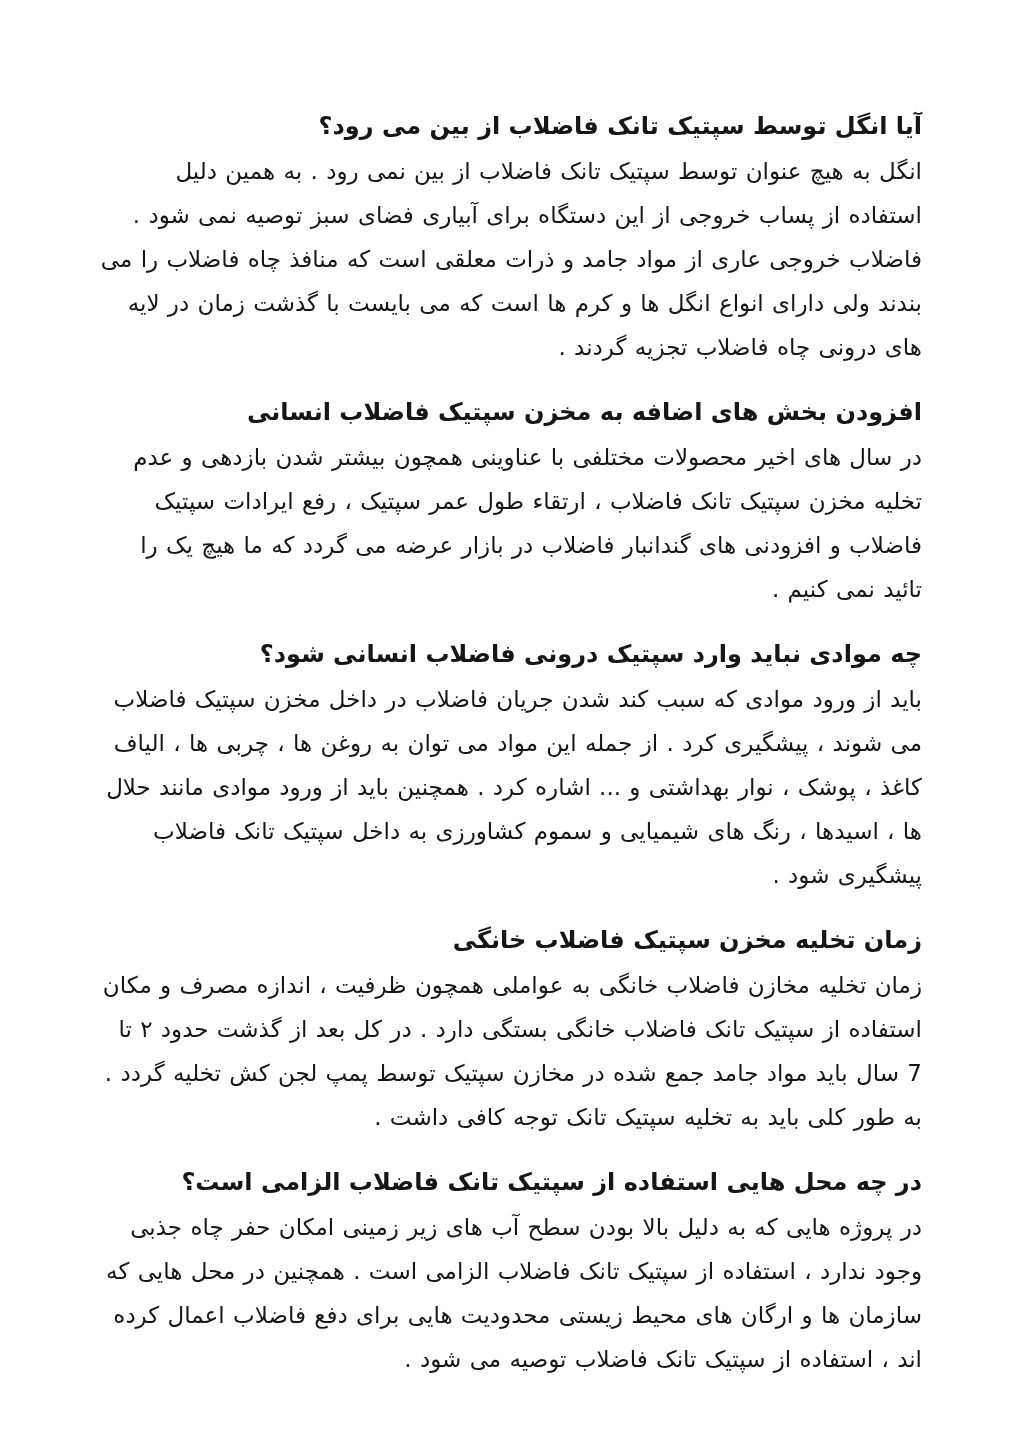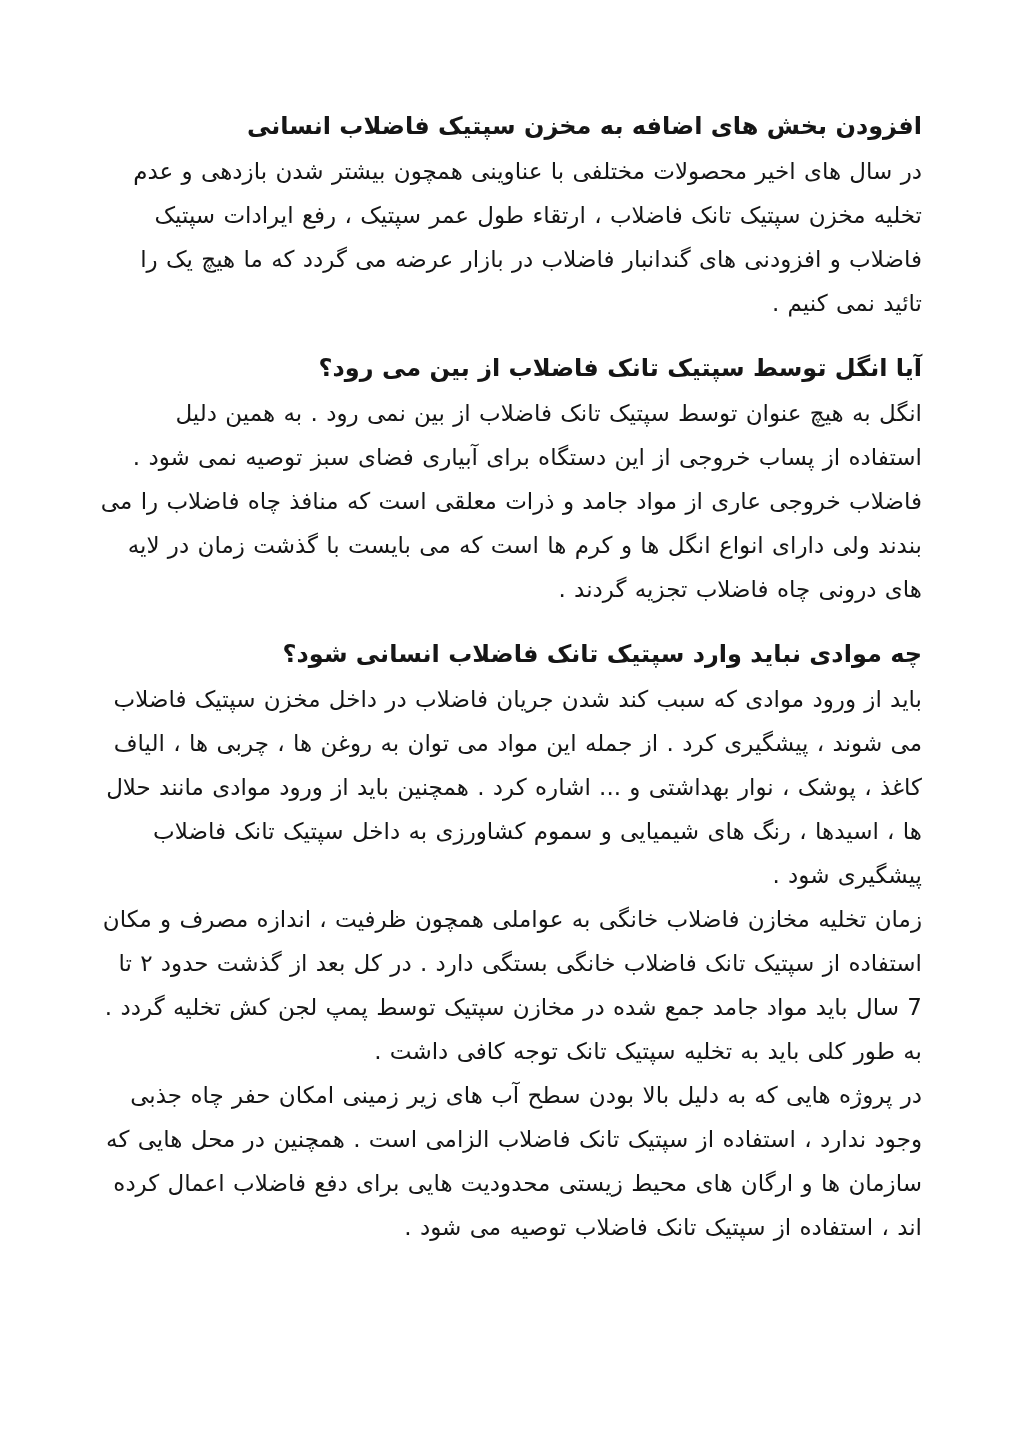--- a/index.html
+++ b/index.html
@@ -44,35 +44,37 @@
     margin: 0;
     word-spacing: 1px;
   }
 </style>
 </head>
 <body>
 
 <main class="doc-page">
 
   <section class="doc-section">
+    <h2>آیا انگل توسط سپتیک تانک فاضلاب از بین می رود؟</h2>
+    <p>انگل به هیچ عنوان توسط سپتیک تانک فاضلاب از بین نمی رود . به همین دلیل استفاده از پساب خروجی از این دستگاه برای آبیاری فضای سبز توصیه نمی شود . فاضلاب خروجی عاری از مواد جامد و ذرات معلقی است که منافذ چاه فاضلاب را می بندند ولی دارای انواع انگل ها و کرم ها است که می بایست با گذشت زمان در لایه های درونی چاه فاضلاب تجزیه گردند .</p>
+  </section>
+
+  <section class="doc-section">
     <h2>افزودن بخش های اضافه به مخزن سپتیک فاضلاب انسانی</h2>
     <p>در سال های اخیر محصولات مختلفی با عناوینی همچون بیشتر شدن بازدهی و عدم تخلیه مخزن سپتیک تانک فاضلاب ، ارتقاء طول عمر سپتیک ، رفع ایرادات سپتیک فاضلاب و افزودنی های گندانبار فاضلاب در بازار عرضه می گردد که ما هیچ یک را تائید نمی کنیم .</p>
   </section>
 
   <section class="doc-section">
-    <h2>آیا انگل توسط سپتیک تانک فاضلاب از بین می رود؟</h2>
-    <p>انگل به هیچ عنوان توسط سپتیک تانک فاضلاب از بین نمی رود . به همین دلیل استفاده از پساب خروجی از این دستگاه برای آبیاری فضای سبز توصیه نمی شود . فاضلاب خروجی عاری از مواد جامد و ذرات معلقی است که منافذ چاه فاضلاب را می بندند ولی دارای انواع انگل ها و کرم ها است که می بایست با گذشت زمان در لایه های درونی چاه فاضلاب تجزیه گردند .</p>
-  </section>
-
-  <section class="doc-section">
-    <h2>چه موادی نباید وارد سپتیک تانک فاضلاب انسانی شود؟</h2>
+    <h2>چه موادی نباید وارد سپتیک درونی فاضلاب انسانی شود؟</h2>
     <p>باید از ورود موادی که سبب کند شدن جریان فاضلاب در داخل مخزن سپتیک فاضلاب می شوند ، پیشگیری کرد . از جمله این مواد می توان به روغن ها ، چربی ها ، الیاف کاغذ ، پوشک ، نوار بهداشتی و ... اشاره کرد . همچنین باید از ورود موادی مانند حلال ها ، اسیدها ، رنگ های شیمیایی و سموم کشاورزی به داخل سپتیک تانک فاضلاب پیشگیری شود .</p>
   </section>
 
   <section class="doc-section">
+    <h2>زمان تخلیه مخزن سپتیک فاضلاب خانگی</h2>
     <p>زمان تخلیه مخازن فاضلاب خانگی به عواملی همچون ظرفیت ، اندازه مصرف و مکان استفاده از سپتیک تانک فاضلاب خانگی بستگی دارد . در کل بعد از گذشت حدود ۲ تا 7 سال باید مواد جامد جمع شده در مخازن سپتیک توسط پمپ لجن کش تخلیه گردد . به طور کلی باید به تخلیه سپتیک تانک توجه کافی داشت .</p>
   </section>
 
   <section class="doc-section">
+    <h2>در چه محل هایی استفاده از سپتیک تانک فاضلاب الزامی است؟</h2>
     <p>در پروژه هایی که به دلیل بالا بودن سطح آب های زیر زمینی امکان حفر چاه جذبی وجود ندارد ، استفاده از سپتیک تانک فاضلاب الزامی است . همچنین در محل هایی که سازمان ها و ارگان های محیط زیستی محدودیت هایی برای دفع فاضلاب اعمال کرده اند ، استفاده از سپتیک تانک فاضلاب توصیه می شود .</p>
   </section>
 
 </main>
 
 </body></html>

